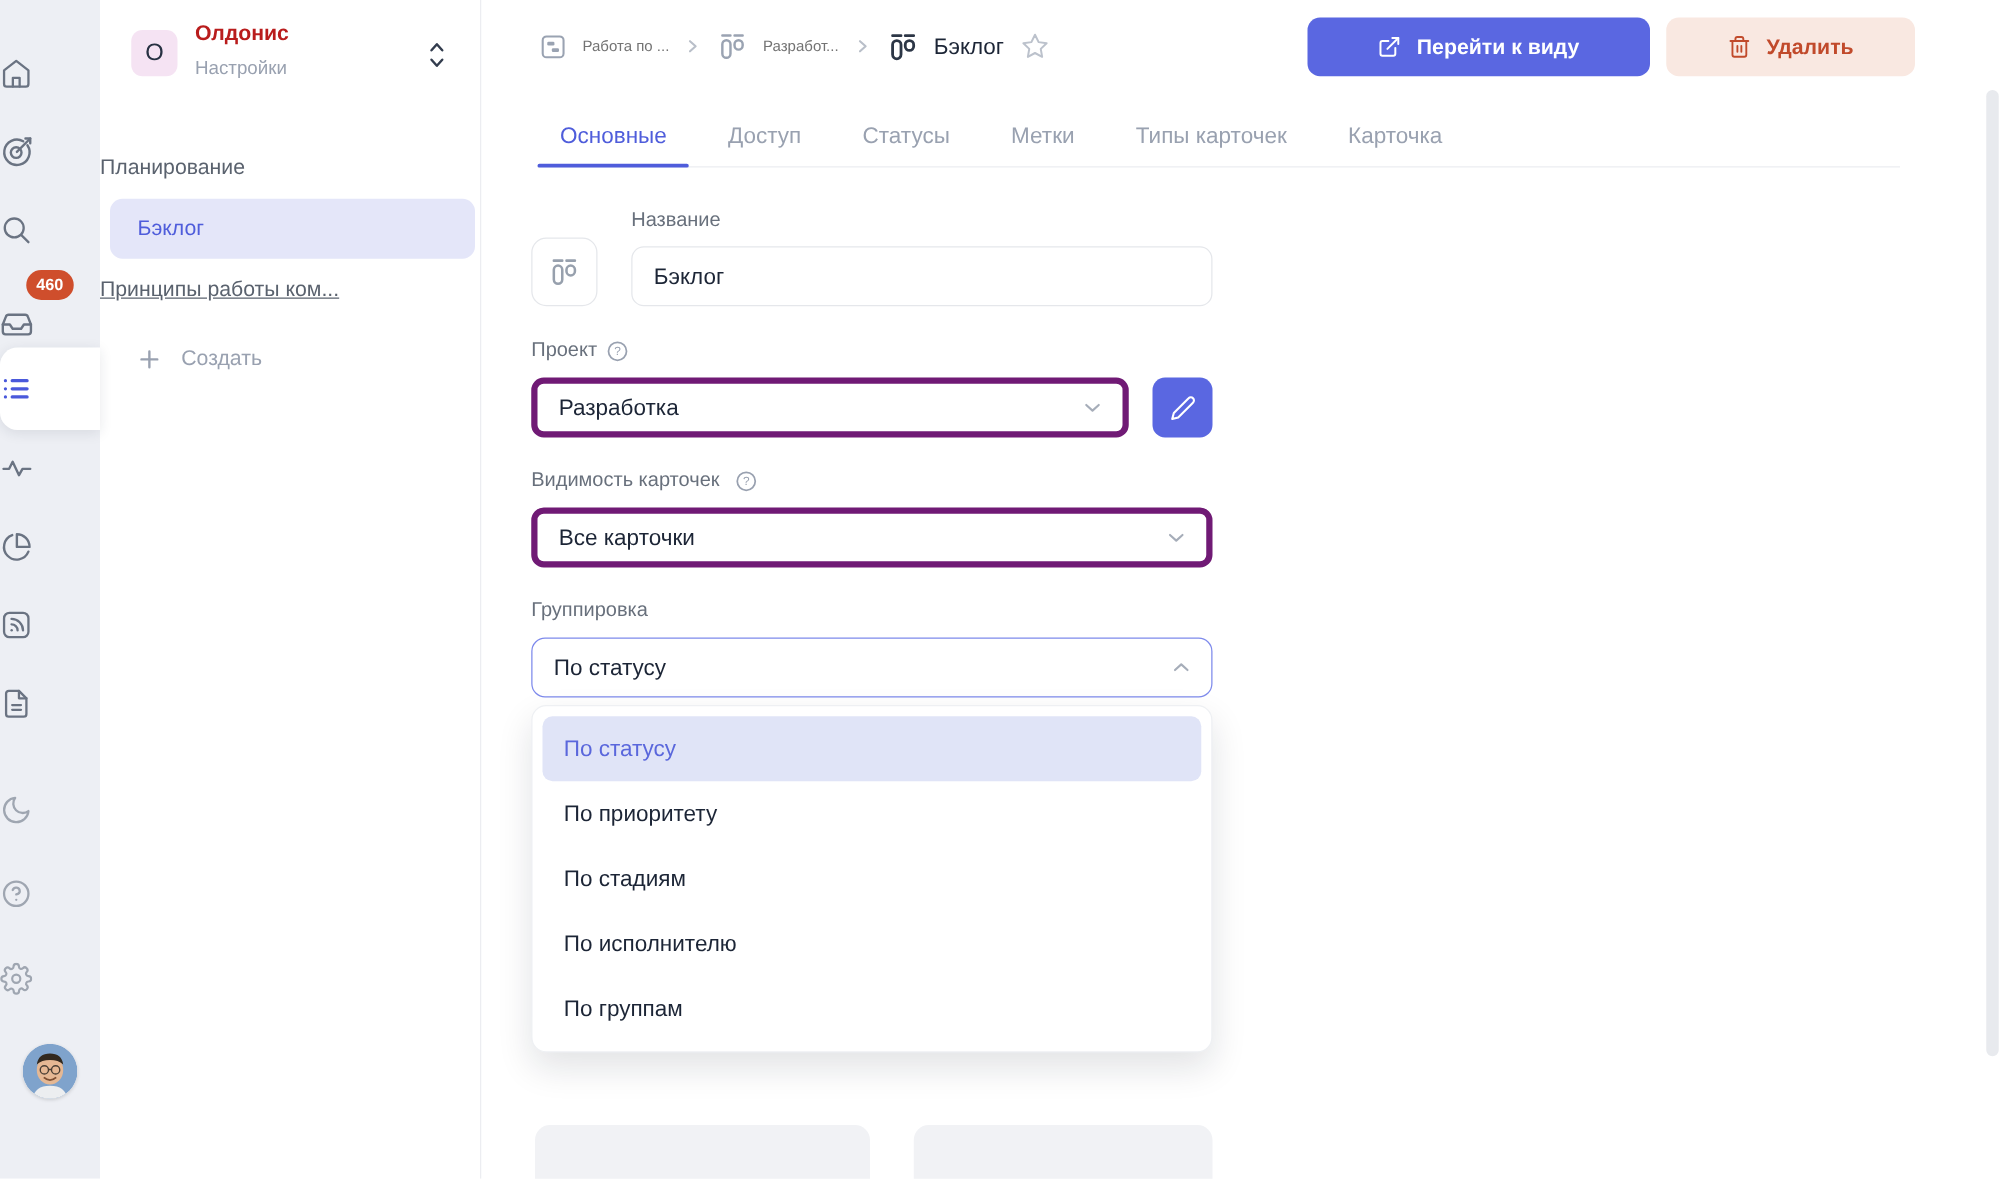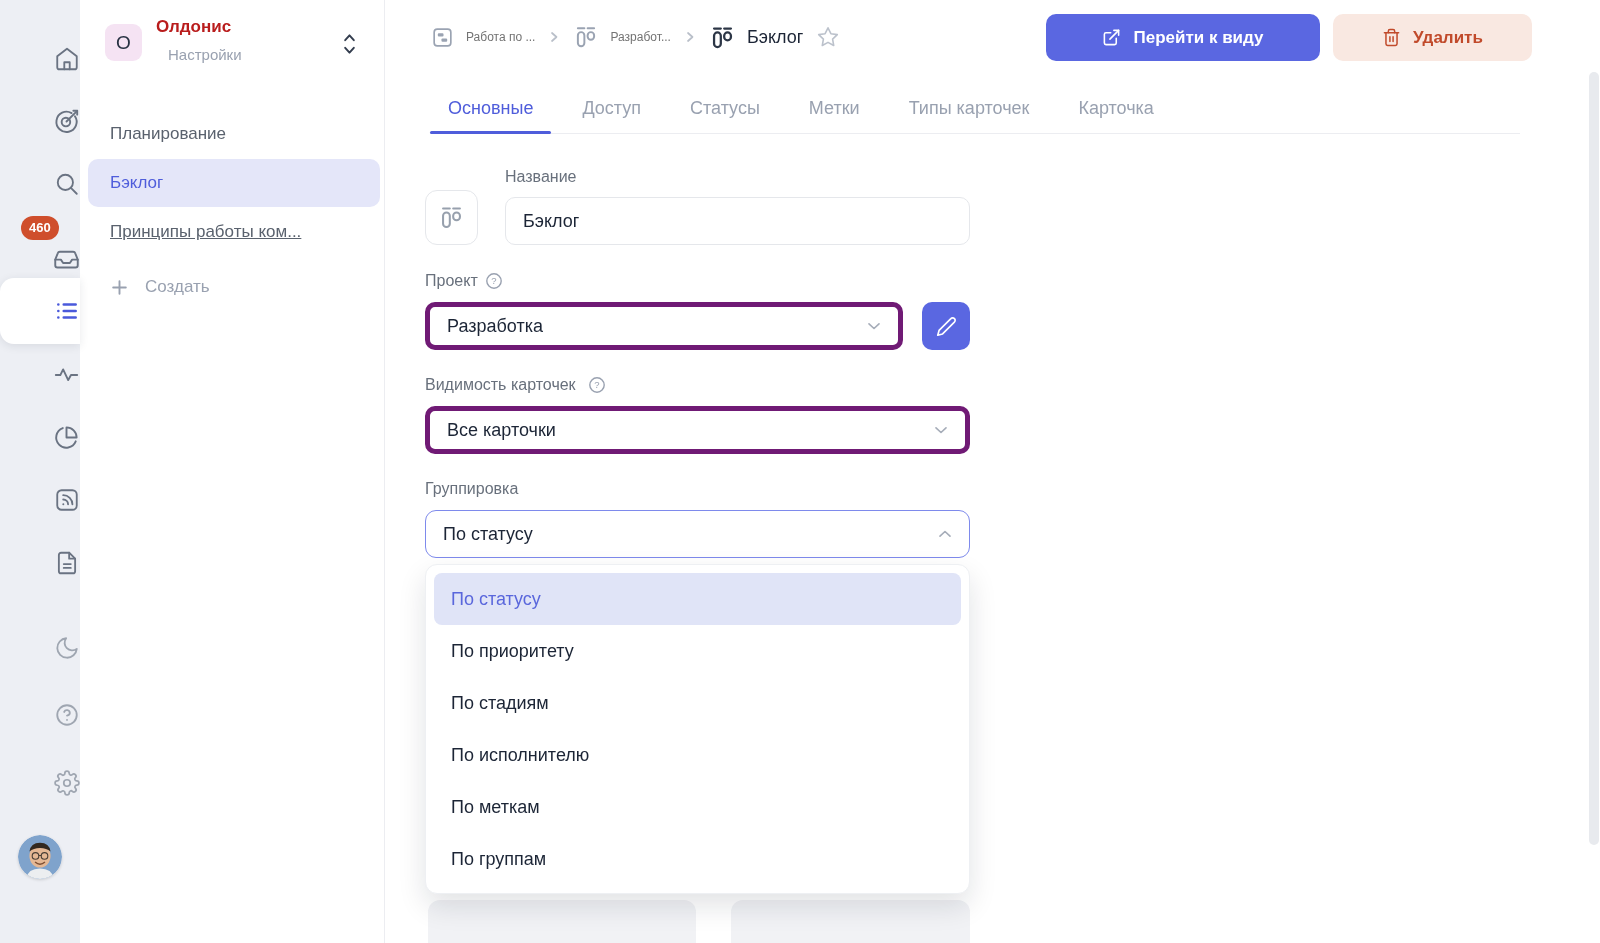--- a/index.html
+++ b/index.html
@@ -2,34 +2,34 @@
 <html><head>
 <meta charset="utf-8">
 <style>
   * { margin:0; padding:0; box-sizing:border-box; }
   html,body { width:1600px; height:943px; overflow:hidden; }
   body { font-family:"Liberation Sans","DejaVu Sans",sans-serif; background:#ffffff; color:#1c2536; }
   .app { position:relative; width:1600px; height:943px; overflow:hidden; }
 
   
   .rail { position:absolute; left:0; top:0; width:80px; height:943px; background:#edeff4; z-index:3; }
-  .rail-btn { position:absolute; left:0; width:80px; height:52px; display:flex; align-items:center; justify-content:flex-end; cursor:pointer;text-decoration:underline; }
+  .rail-btn { position:absolute; left:0; width:80px; height:52px; display:flex; align-items:center; justify-content:flex-start; cursor:pointer;text-decoration:underline; }
   .rail-notch { position:absolute; left:0; top:278px; width:80px; height:66px; background:#ffffff; border-radius:14px 0 0 14px; box-shadow:0 2px 10px rgba(30,40,60,.10); }
   .rail-badge { position:absolute; left:21px; top:-16px; background:#cf4e2c; color:#fff; font-size:13px; font-weight:700; padding:3px 8px; border-radius:13px; line-height:1.4; }
   .inbox-wrap { position:relative; }
   .avatar-btn { position:absolute; left:18px; top:835px; width:44px; height:44px; border-radius:50%; overflow:hidden; cursor:pointer; box-shadow:0 1px 3px rgba(0,0,0,.15); }
 
   
   .sidebar { position:absolute; left:80px; top:0; width:305px; height:943px; background:#ffffff; border-right:1px solid #ecedf1; z-index:2; }
   .ws-header { position:absolute; left:0; top:0; width:305px; height:84px; cursor:pointer; }
   .ws-avatar { position:absolute; left:25px; top:24px; width:37px; height:37px; background:#f5e3f3; border-radius:9px; display:flex; align-items:center; justify-content:center; font-size:19px; color:#273142; }
   .ws-name { position:absolute; left:76px; top:17px; font-size:17px; font-weight:700; color:#b91c1c; }
-  .ws-sub  { position:absolute; left:88px; top:46px; font-size:15px; color:#99a1b0;text-align:right; }
+  .ws-sub  { position:absolute; left:76px; top:46px; font-size:15px; color:#99a1b0;text-align:right; }
   .ws-unfold { position:absolute; left:260px; top:30px; }
-  .side-item { position:absolute; left:0; width:305px; height:40px; display:flex; align-items:center; padding-left:30px; font-size:17px; color:#5a626e; cursor:pointer; }
+  .side-item { position:absolute; left:0; width:305px; height:40px; display:flex; align-items:center; font-size:17px; color:#5a626e; cursor:pointer; }
   .side-item.it1 { top:114px; }
   .side-item.it3 { top:212px;text-decoration:underline; }
   .side-pill { position:absolute; left:8px; top:159px; width:292px; height:48px; background:#e4e6f9; border-radius:10px; display:flex; align-items:center; padding-left:22px; font-size:17px; color:#4f5ddb; cursor:pointer; }
   .side-create { position:absolute; left:30px; top:267px; height:40px; display:flex; align-items:center; gap:16px; font-size:17px; color:#99a1b0; cursor:pointer; }
 
   
   .main { position:absolute; left:385px; top:0; width:1215px; height:943px; background:#ffffff; }
   .crumbs { position:absolute; left:45px; top:18px; height:38px; display:flex; align-items:center; gap:11px; }
   .crumb { display:flex; align-items:center; gap:11px; cursor:pointer; }
   .crumb-label { font-size:12px; color:#737373; white-space:nowrap; }
@@ -332,21 +332,20 @@
       <svg width="20" height="20" viewBox="0 0 24 24" fill="none" stroke="#a6adb9" stroke-width="2" stroke-linecap="round" stroke-linejoin="round">
           <path d="M6 14.5 12 9l6 5.5"></path>
         </svg>
     </div>
 
     <div class="dropdown">
       <div class="option selected">По статусу</div>
       <div class="option">По приоритету</div>
       <div class="option">По стадиям</div>
       <div class="option">По исполнителю</div>
-      <div class="option">По меткам</div>
       <div class="option">По группам</div>
     </div>
 
     <div class="ghostbox ghost1"></div>
     <div class="ghostbox ghost2"></div>
   </main>
 
   <div class="scroll-thumb"></div>
 </div>
 

